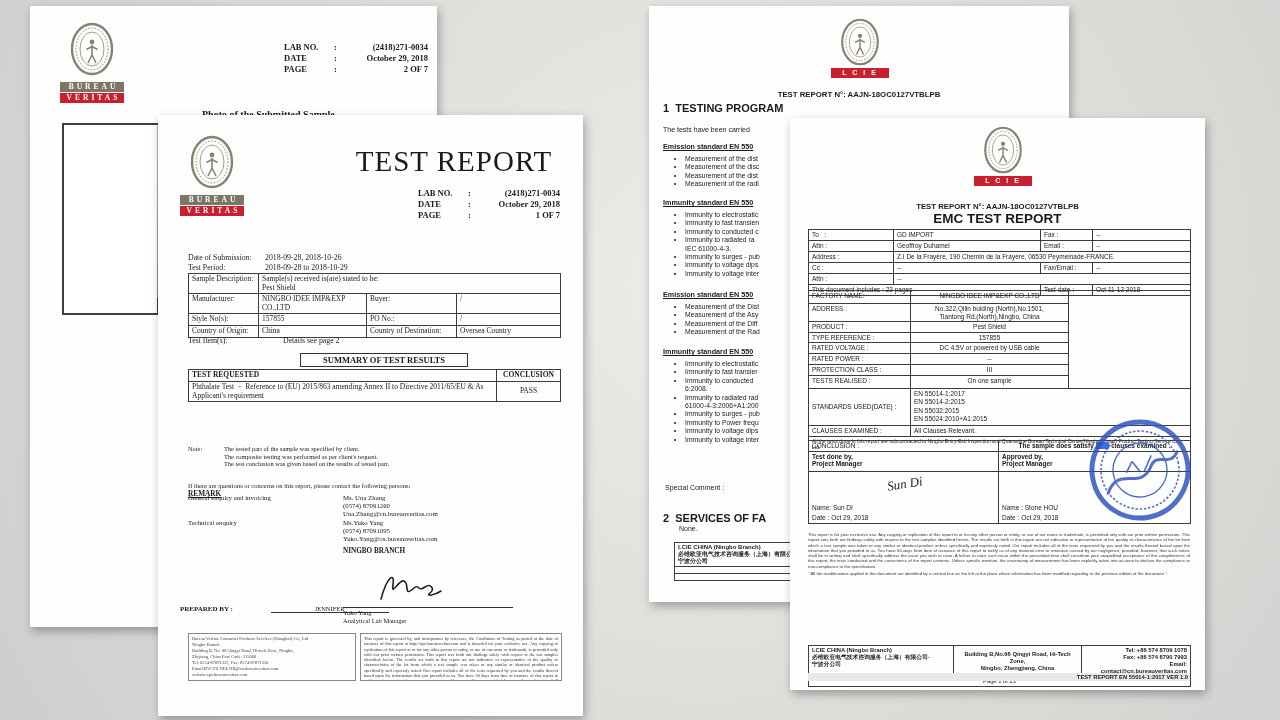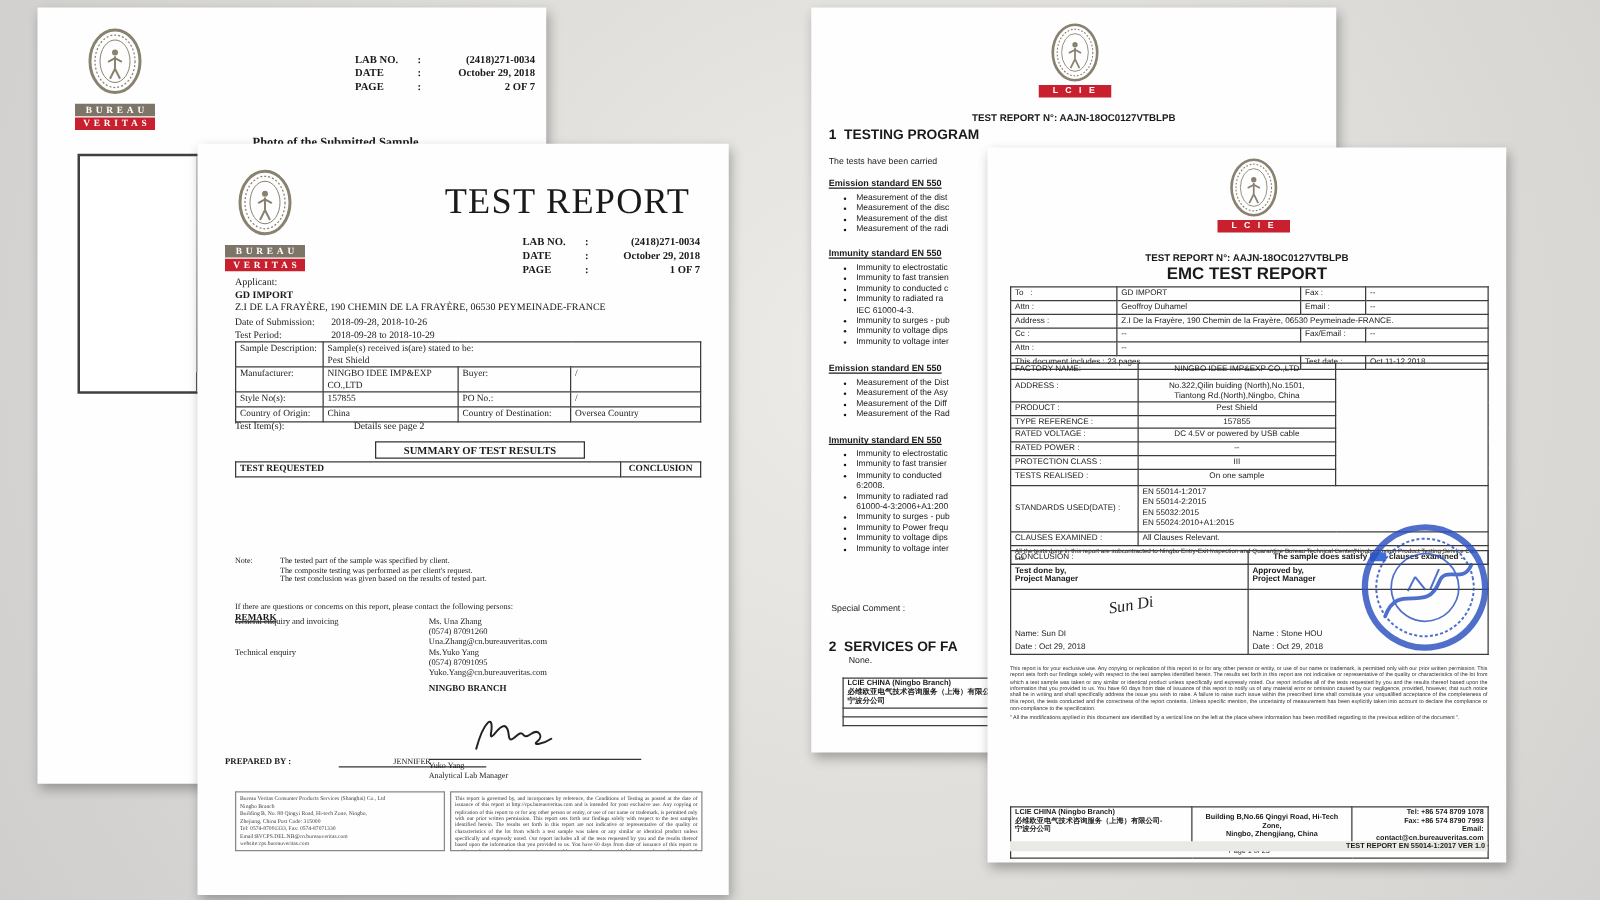--- a/index.html
+++ b/index.html
@@ -179,25 +179,20 @@
         <span class="hlab">DATE</span>
         <span class="hcol">:</span>
         <span class="hval">October 29, 2018</span>
       </div>
     <div class="hrow">
         <span class="hlab">PAGE</span>
         <span class="hcol">:</span>
         <span class="hval">1 OF 7</span>
       </div>
   </div>
-  <div class="abs" style="left:30px;top:106px;font-size:8px;line-height:10px">
-    <div>Applicant:</div>
-    <div class="b">GD IMPORT</div>
-    <div>Z.I DE LA FRAYÈRE,  190 CHEMIN DE LA FRAYÈRE,  06530 PEYMEINADE-FRANCE</div>
-  </div>
   <div class="abs" style="left:30px;top:138px;font-size:7.8px;line-height:9.5px">
     <div style="display:flex">
         <span style="width:77px">Date of Submission:</span>
         <span>2018-09-28, 2018-10-26</span>
       </div>
     <div style="display:flex">
         <span style="width:77px">Test Period:</span>
         <span>2018-09-28 to 2018-10-29</span>
       </div>
   </div>
@@ -247,20 +242,24 @@
 
   <table class="tb abs" style="left:30px;top:254px;width:372px;font-size:7.5px;line-height:8.8px">
     <colgroup>
         <col style="width:308px">
         <col style="width:64px">
       </colgroup>
     <tbody>
         <tr>
       <td class="b">TEST REQUESTED</td>
       <td class="b c">CONCLUSION</td>
+    </tr>
+    <tr>
+      <td>Phthalate Test － Reference to (EU) 2015/863 amending Annex II to Directive 2011/65/EU &amp; As Applicant's requirement</td>
+      <td class="c" style="vertical-align:middle">PASS</td>
     </tr>
   </tbody>
     </table>
 
   <div class="abs" style="left:30px;top:330px;display:flex;font-size:6.4px;line-height:7.6px">
     <span style="width:36px">Note:</span>
     <span>
       <div>The tested part of the sample was specified by client.</div>
       <div>The composite testing was performed as per client's request.</div>
       <div>The test conclusion was given based on the results of tested part.</div>

